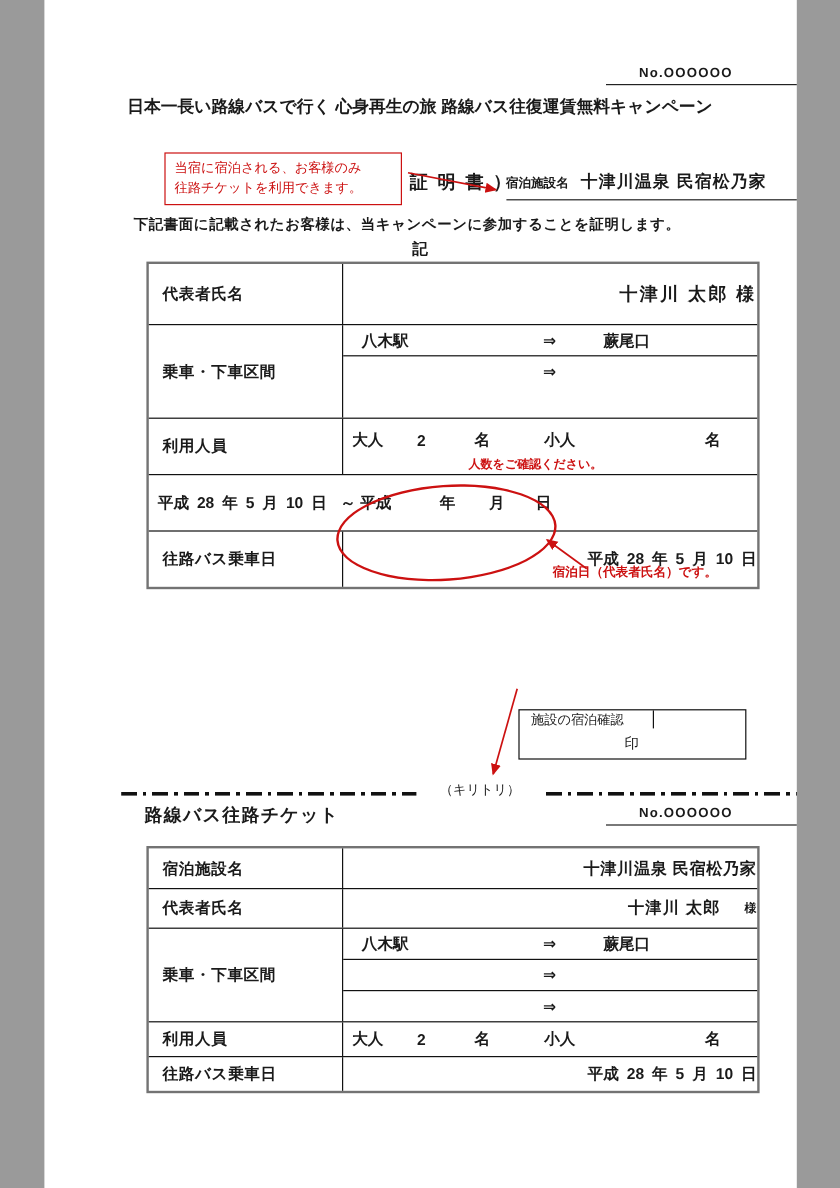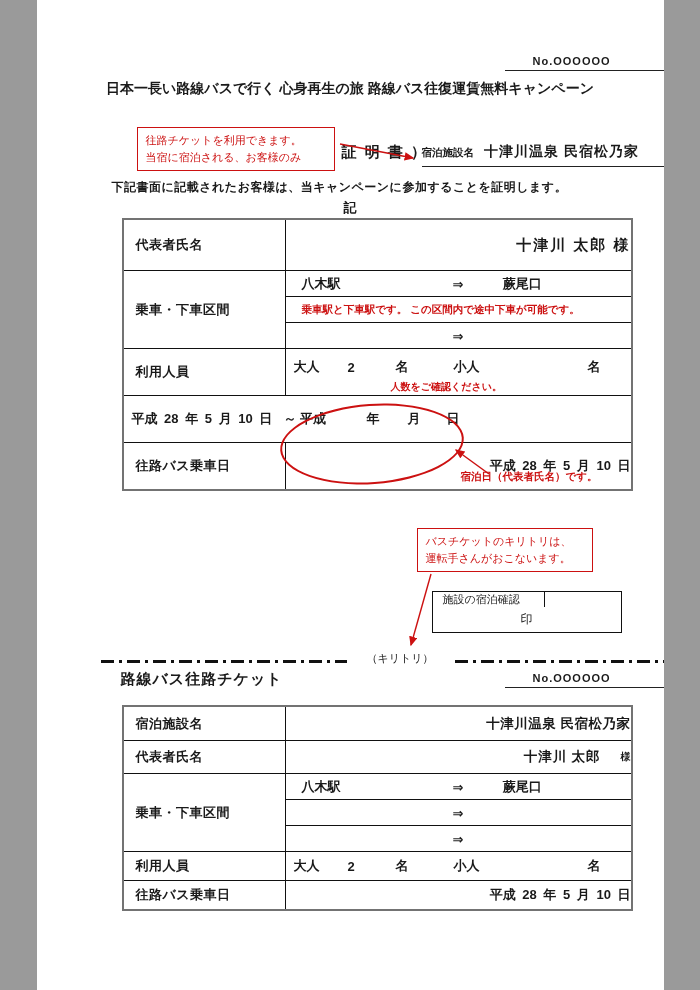--- a/index.html
+++ b/index.html
@@ -72,22 +72,22 @@
 </head>
 <body>
 
 <div class="page">
 
   <div class="docline" style="left:468px;top:55px;">No.OOOOOO</div>
   <div class="title" style="top:80px;">日本一長い路線バスで行く 心身再生の旅 路線バス往復運賃無料キャンペーン</div>
   <div class="subtitle" style="top:103px;margin-top:40px;">（ 参 加 証 明 書 ）</div>
 
   <div class="callout" style="left:100px;top:127px;width:198px;">
+    <div>当宿に宿泊される、お客様のみ</div>
     <div>往路チケットを利用できます。</div>
-    <div>当宿に宿泊される、お客様のみ</div>
   </div>
   <svg class="abs" style="left:300px;top:141px;" width="86" height="24">
     <defs>
       <marker id="ah1" markerWidth="8" markerHeight="8" refX="6" refY="3" orient="auto">
           <path d="M0,0 L7,3 L0,6 z" fill="#cc1111"></path>
         </marker>
     </defs>
     <line x1="3" y1="3" x2="76" y2="17" stroke="#cc1111" stroke-width="1.4" marker-end="url(#ah1)"></line>
   </svg>
 
@@ -108,23 +108,20 @@
       </div>
     </div>
 
     <div class="frow" style="height:78px;">
       <div class="flabel">乗車・下車区間</div>
       <div class="fvalue">
         <div class="subrow">
           <span class="tok" style="left:16px;">八木駅</span>
           <span class="tok ctr" style="top:50%;">⇒</span>
           <span class="tok" style="left:63%;">蕨尾口</span>
-        </div>
-        <div class="subrow">
-          <span class="tok red" style="left:16px;font-size:10.5px;">乗車駅と下車駅です。 この区間内で途中下車が可能です。</span>
         </div>
         <div class="subrow last">
           <span class="tok ctr" style="top:50%;">⇒</span>
         </div>
       </div>
     </div>
 
     <div class="frow" style="height:47px;">
       <div class="flabel">利用人員</div>
       <div class="fvalue">
@@ -159,24 +156,20 @@
   <svg class="abs" style="left:410px;top:444px;" width="48" height="34">
     <defs>
       <marker id="ah2" markerWidth="8" markerHeight="8" refX="6" refY="3" orient="auto">
           <path d="M0,0 L7,3 L0,6 z" fill="#cc1111"></path>
         </marker>
     </defs>
     <line x1="42" y1="30" x2="9" y2="6" stroke="#cc1111" stroke-width="1.4" marker-end="url(#ah2)"></line>
   </svg>
   <div class="note-small red abs" style="left:424px;top:470px;">宿泊日（代表者氏名）です。</div>
 
-  <div class="callout" style="left:380px;top:528px;width:176px;">
-    <div>バスチケットのキリトリは、</div>
-    <div>運転手さんがおこないます。</div>
-  </div>
   <svg class="abs" style="left:360px;top:571px;" width="44" height="84">
     <defs>
       <marker id="ah3" markerWidth="8" markerHeight="8" refX="6" refY="3" orient="auto">
           <path d="M0,0 L7,3 L0,6 z" fill="#cc1111"></path>
         </marker>
     </defs>
     <line x1="34" y1="3" x2="14" y2="74" stroke="#cc1111" stroke-width="1.4" marker-end="url(#ah3)"></line>
   </svg>
 
   <div class="stamp">
@@ -196,21 +189,21 @@
     <div class="frow first" style="height:33px;">
       <div class="flabel">宿泊施設名</div>
       <div class="fvalue vcenter" style="padding-left:18px;">
         <span class="bold" style="font-size:13.5px;letter-spacing:.5px;">十津川温泉  民宿松乃家</span>
       </div>
     </div>
 
     <div class="frow" style="height:33px;">
       <div class="flabel">代表者氏名</div>
       <div class="fvalue vcenter" style="padding-left:38px;">
-        <span class="bold" style="font-size:13.5px;letter-spacing:1px;font-family:Liberation Serif, serif;">十津川 太郎</span>
+        <span class="bold" style="font-size:13.5px;letter-spacing:1px;">十津川 太郎</span>
         <span style="font-size:10px;margin-left:20px;font-weight:600;">様</span>
       </div>
     </div>
 
     <div class="frow" style="height:78px;">
       <div class="flabel">乗車・下車区間</div>
       <div class="fvalue">
         <div class="subrow">
           <span class="tok" style="left:16px;">八木駅</span>
           <span class="tok ctr" style="top:50%;">⇒</span>

